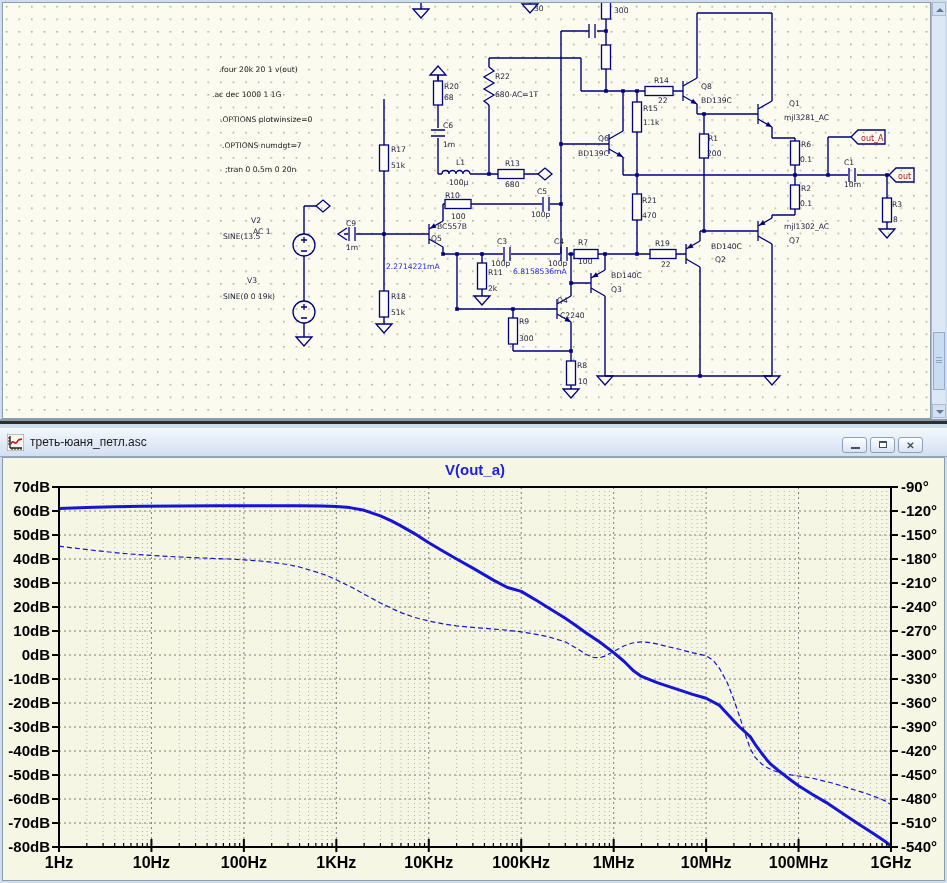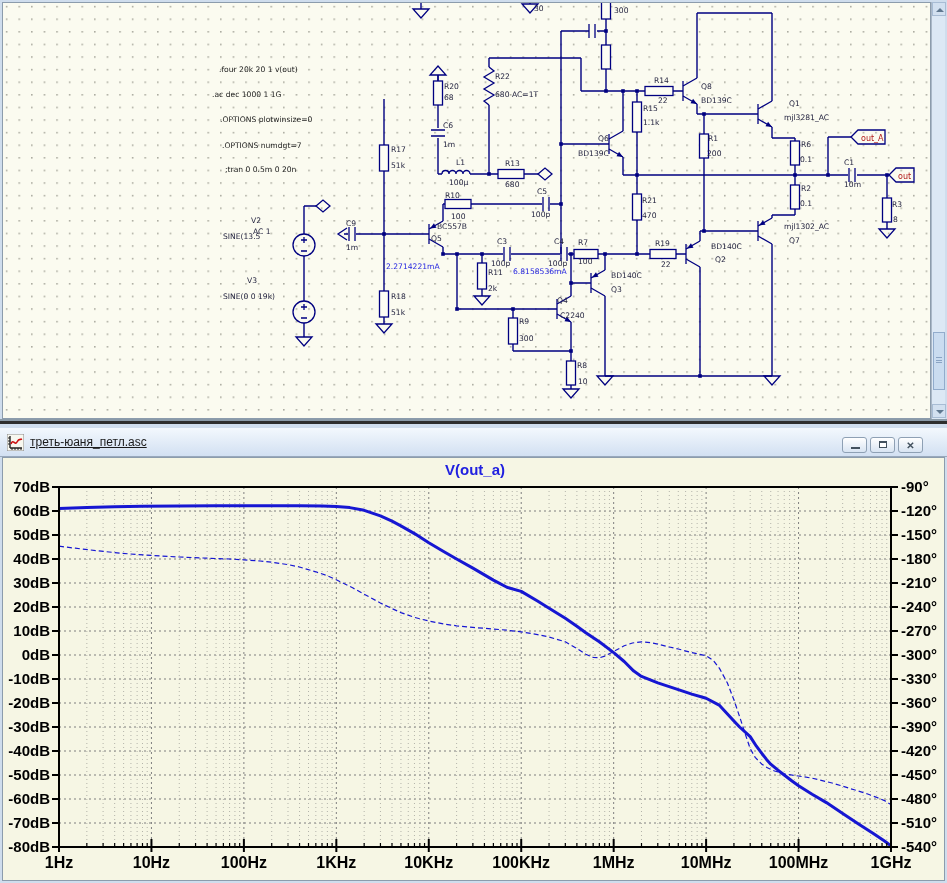--- a/index.html
+++ b/index.html
@@ -24,21 +24,21 @@
   .tri-down{position:absolute;left:3px;top:5px;width:0;height:0;border-left:4px solid transparent;border-right:4px solid transparent;border-top:4px solid #607890;}
   #sthumb{position:absolute;left:1px;top:330px;width:12px;height:58px;background:#cadcf0;border:1px solid #92accc;box-sizing:border-box;}
   #sthumb i{display:block;height:1px;background:#8aa4c4;margin:1.5px 2px 0 2px;}
   #sthumb .grip{margin-top:24px;}
   
   #split1{position:absolute;left:0;top:419px;width:947px;height:2px;background:#8a9aa8;}
   #split2{position:absolute;left:0;top:421px;width:947px;height:3px;background:#2e2e2e;}
   
   #titlebar{position:absolute;left:0;top:428px;width:947px;height:29px;background:linear-gradient(#f3f8fd,#d2e0f2);border-bottom:1px solid #98a8bc;box-sizing:border-box;}
   #wicon{position:absolute;left:7px;top:6px;}
-  #wtitle{position:absolute;left:30px;top:0;height:29px;line-height:29px;font-size:12px;color:#1a1a1a;text-decoration:underline;}
+  #wtitle{position:absolute;left:30px;top:0;height:29px;line-height:29px;font-size:12px;color:#1a1a1a;}
   #wbtns{position:absolute;right:24px;top:9px;display:flex;gap:3px;}
   .wbtn{position:relative;width:25px;height:16px;border:1px solid #8ea0b4;border-radius:3px;background:linear-gradient(#ffffff,#d8e4f2);box-sizing:border-box;cursor:default;}
   .g-min{position:absolute;left:8px;bottom:3px;width:9px;height:2px;background:#42515e;}
   .g-res{position:absolute;left:8px;top:3px;width:8px;height:7px;border:1px solid #42515e;border-top:2px solid #42515e;box-sizing:border-box;background:#fff;}
   .g-close{position:absolute;left:0;top:0;width:100%;height:100%;text-align:center;font-size:10px;font-weight:bold;color:#42515e;line-height:15px;}
   #plot-pane{position:absolute;left:2px;top:457px;width:943px;height:424px;background:#f6f6e4;border:1px solid #8c9cac;box-sizing:border-box;overflow:hidden;}
   .axlab{font-family:"Liberation Sans",sans-serif;font-weight:bold;fill:#000000;}
   .ptitle{font-family:"Liberation Sans",sans-serif;font-weight:bold;font-size:15px;}
 </style>
 </head>

